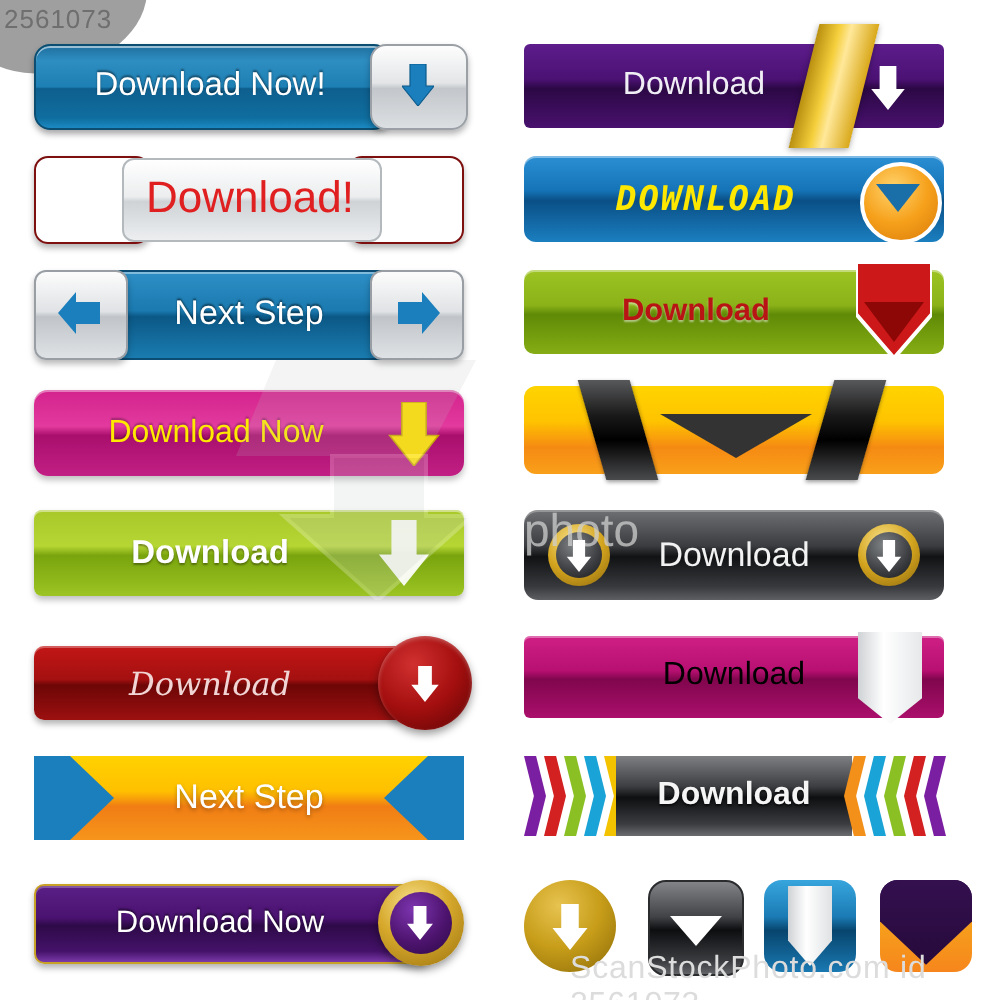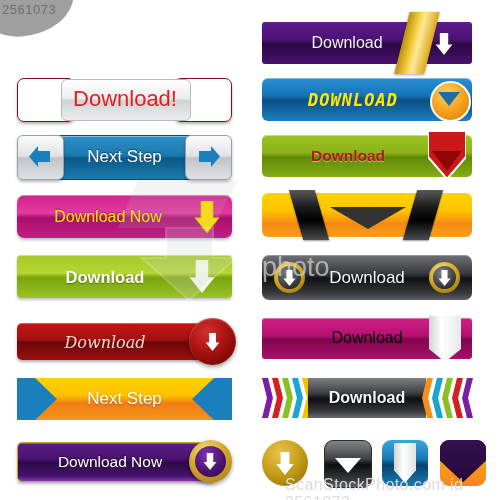--- a/index.html
+++ b/index.html
@@ -20,21 +20,21 @@
   .wm-corner-txt{
     position:absolute;left:2px;top:2px;font-size:13px;letter-spacing:.5px;
     color:#6f6f6f;font-family:"Liberation Sans",sans-serif;
   }
   .wm-big{
     position:absolute;left:118px;top:180px;width:145px;height:120px;
     opacity:.30;pointer-events:none;
   }
   .wm-mid{
     position:absolute;left:262px;top:252px;width:150px;height:30px;
-    color:#cfcfcf;font-size:27px;opacity:.75;
+    color:#cfcfcf;font-size:23px;opacity:.75;
   }
   .wm-bottom{
     position:absolute;left:285px;top:476px;
     color:#dcdcdc;font-size:16px;letter-spacing:.4px;
   }
 
   
   .btn{position:absolute;box-sizing:border-box;overflow:visible;}
   .lbl{
     position:absolute;left:0;right:0;top:50%;transform:translateY(-50%);
@@ -278,20 +278,28 @@
   }
 </style>
 </head>
 <body>
 
 <div class="stage">
 
   <div class="wm-corner"></div>
   <div class="wm-corner-txt">2561073</div>
 
+  <div class="btn b1">
+    <div class="body"></div>
+    <div class="cap"></div>
+    <svg class="arw-blue" viewBox="0 0 16 21">
+      <path d="M4 0 H12 V11 H16 L8 21 L0 11 H4 Z" fill="#1b7fbd" stroke="#0d5c8d" stroke-width=".6"></path>
+    </svg>
+    <div class="lbl">Download Now!</div>
+  </div>
 
   <div class="btn b2">
     <div class="lcap"></div>
     <div class="rcap"></div>
     <div class="mid"></div>
     <svg style="position:absolute;left:18px;top:10px;width:20px;height:22px" viewBox="0 0 16 21">
       <path d="M4 0 H12 V11 H16 L8 21 L0 11 H4 Z" fill="#ffffff"></path>
     </svg>
     <svg style="position:absolute;right:18px;top:10px;width:20px;height:22px" viewBox="0 0 16 21">
       <path d="M4 0 H12 V11 H16 L8 21 L0 11 H4 Z" fill="#ffffff"></path>

